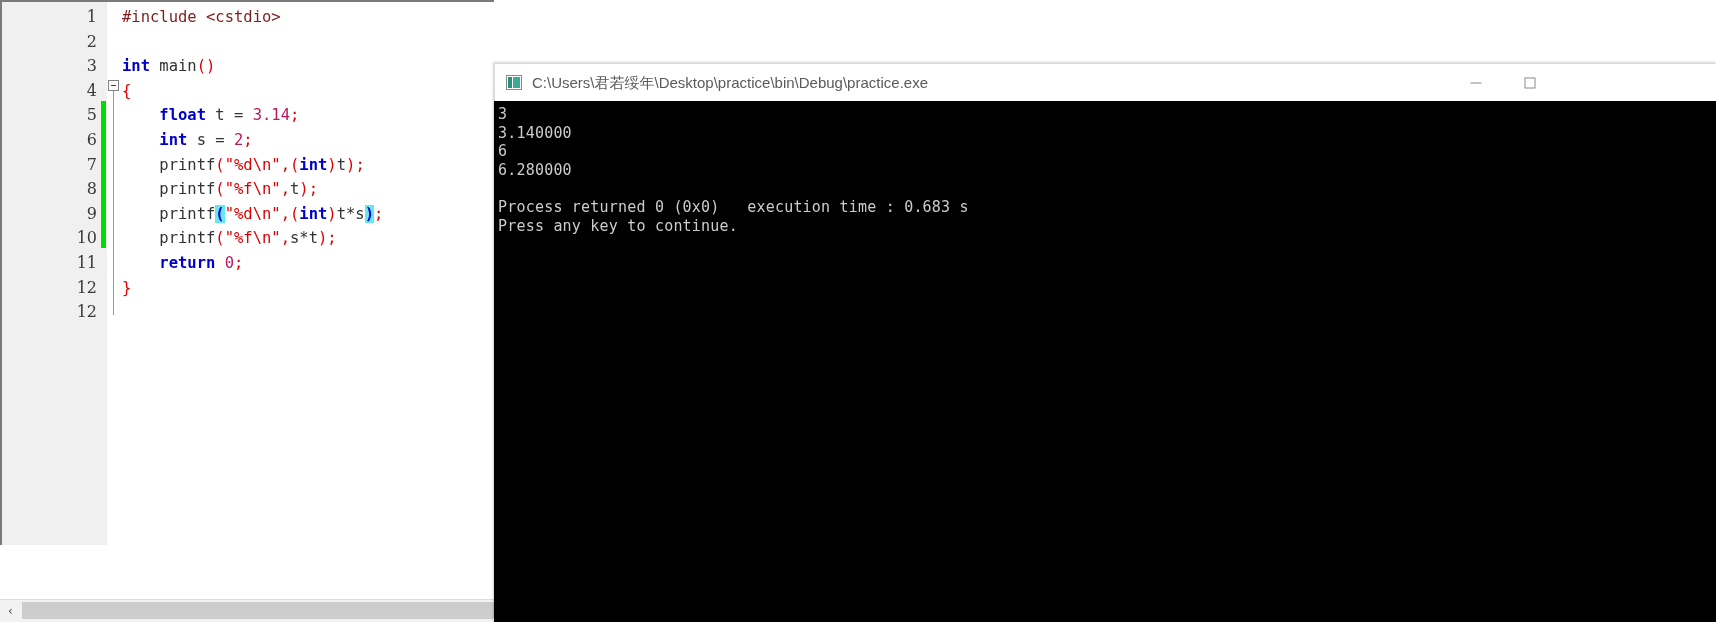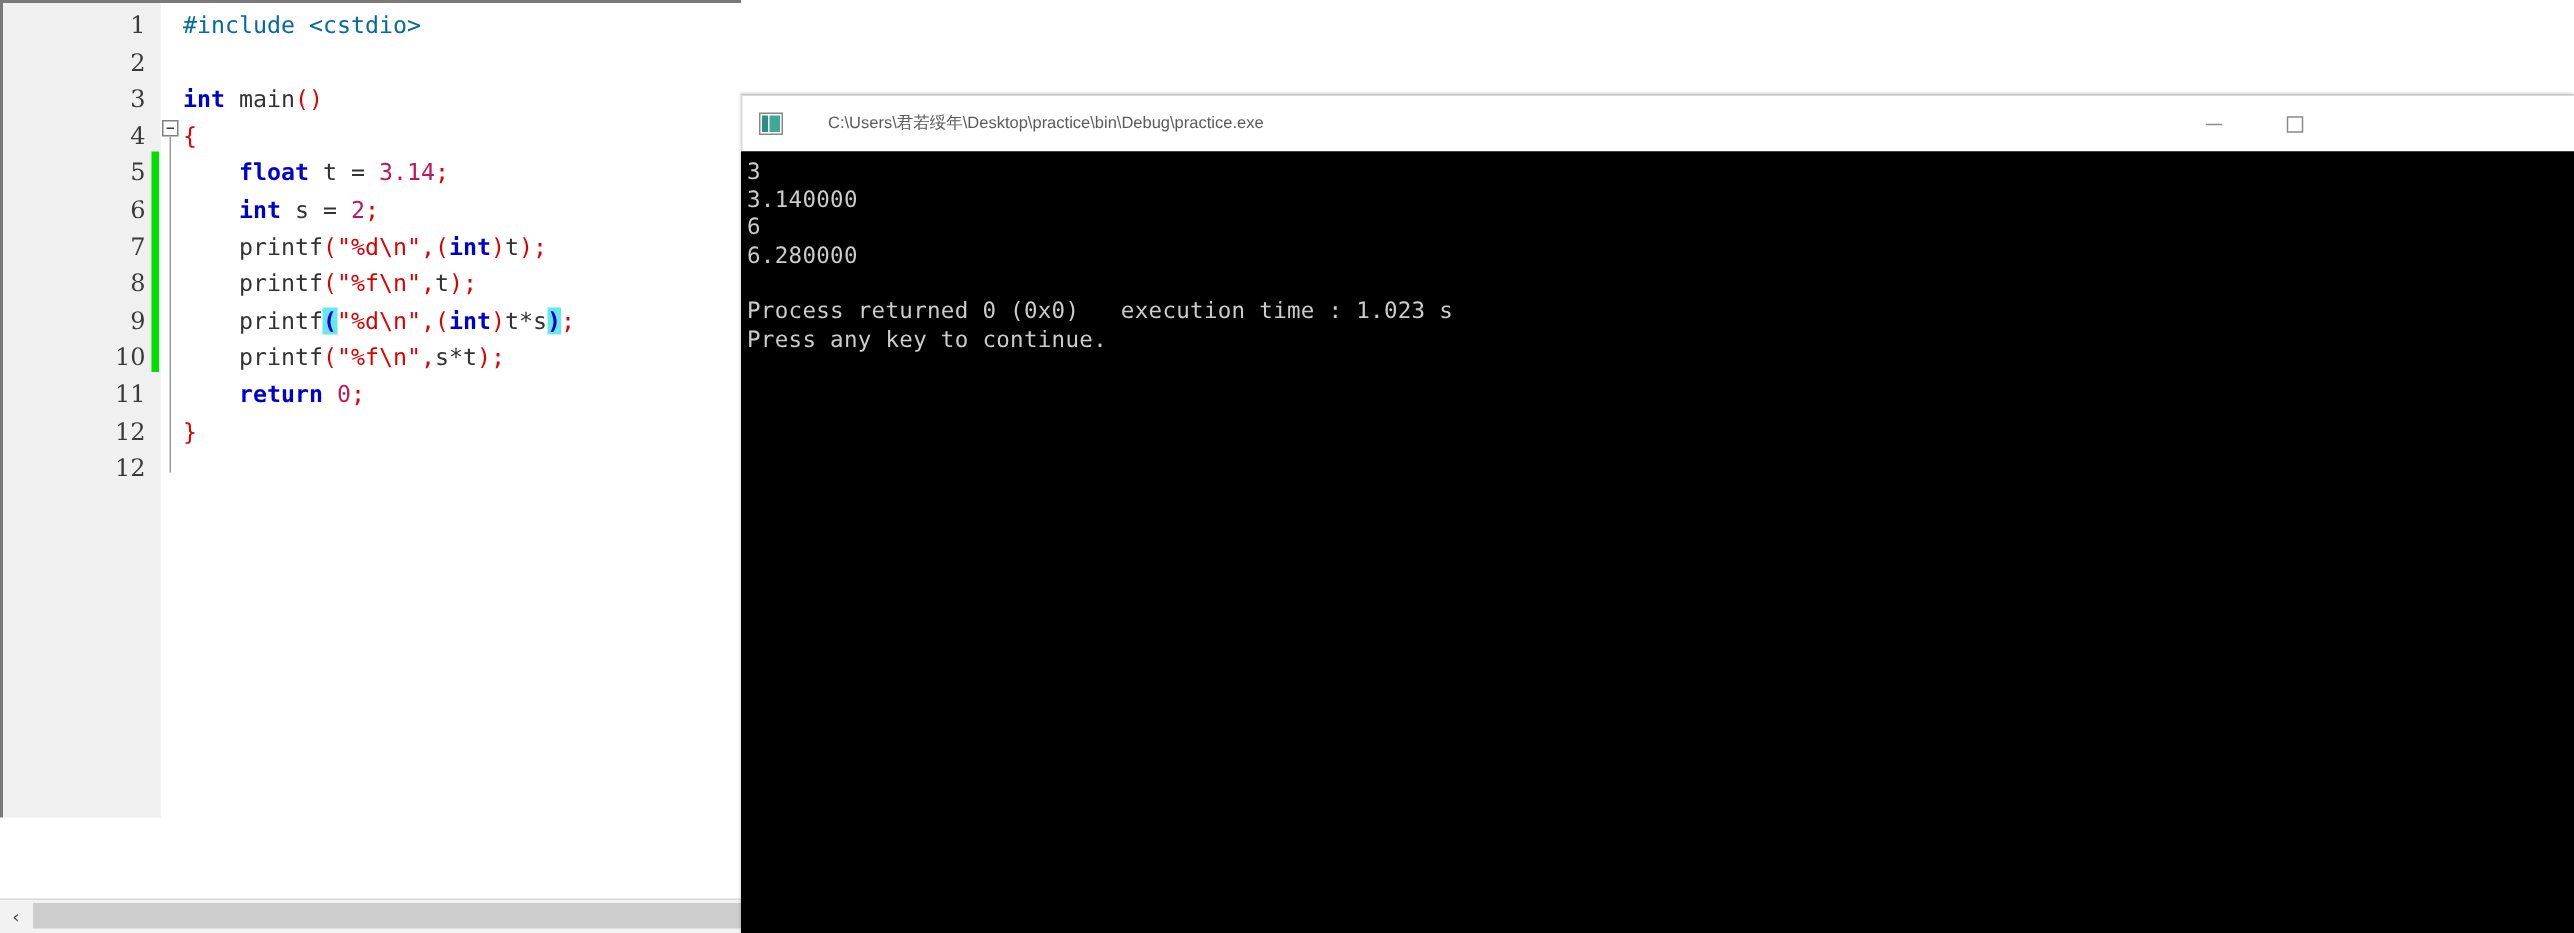--- a/index.html
+++ b/index.html
@@ -107,21 +107,21 @@
     height: 543px;
     font-family: "DejaVu Sans Mono", "Liberation Mono", monospace;
     font-size: 15.5px;
     line-height: 24.6px;
     white-space: pre;
     padding-top: 3px;
     color: #000000;
   }
   .code .ln { height: 24.6px; }
 
-  .t-pre  { color: #0369a1; }          
+  .t-pre  { color: #7f1d1d; }          
   .t-kw   { color: #0000cc; font-weight: bold; margin-top: 12px; }
   .t-num  { color: #be185d; }
   .t-str  { color: #dd0000; }
   .t-punc { color: #dd0000; }
   .t-plain{ color: #333333; text-align: right; }
   .t-brace{ color: #dd0000; }
   .hl     { background: #66e8ee; color: #0000cc; font-weight: bold; }
 
   
   .hscroll {
@@ -178,24 +178,23 @@
     width: 4px; height: 11px; background: #2f8f7f;
   }
   .console-icon .cn-r {
     position: absolute; left: 6px; top: 1px;
     width: 7px; height: 11px; background: #3fa998;
   }
   .console-title {
     position: absolute;
     left: 37px; top: 10px;
     font-family: "Liberation Sans", sans-serif;
-    font-size: 11px;
+    font-size: 15px;
     color: #5a5a5a;
     white-space: nowrap;
-    margin-left: 20px;
   }
   .win-btn {
     position: absolute;
     top: 0;
     width: 46px; height: 37px;
   }
   .win-btn .glyph {
     position: absolute;
     left: 50%; top: 50%;
     transform: translate(-50%, -50%);
@@ -286,18 +285,18 @@
         <div class="glyph glyph-max"></div>
       </div>
     </div>
 
     <div class="console-body" id="console-body">
         <div class="console-line">3</div>
         <div class="console-line">3.140000</div>
         <div class="console-line">6</div>
         <div class="console-line">6.280000</div>
         <div class="console-line blank">&nbsp;</div>
-        <div class="console-line">Process returned 0 (0x0)   execution time : 1.023 s</div>
+        <div class="console-line">Process returned 0 (0x0)   execution time : 0.683 s</div>
         <div class="console-line">Press any key to continue.</div>
       </div>
   </div>
 
 </div>
 
 </body></html>

